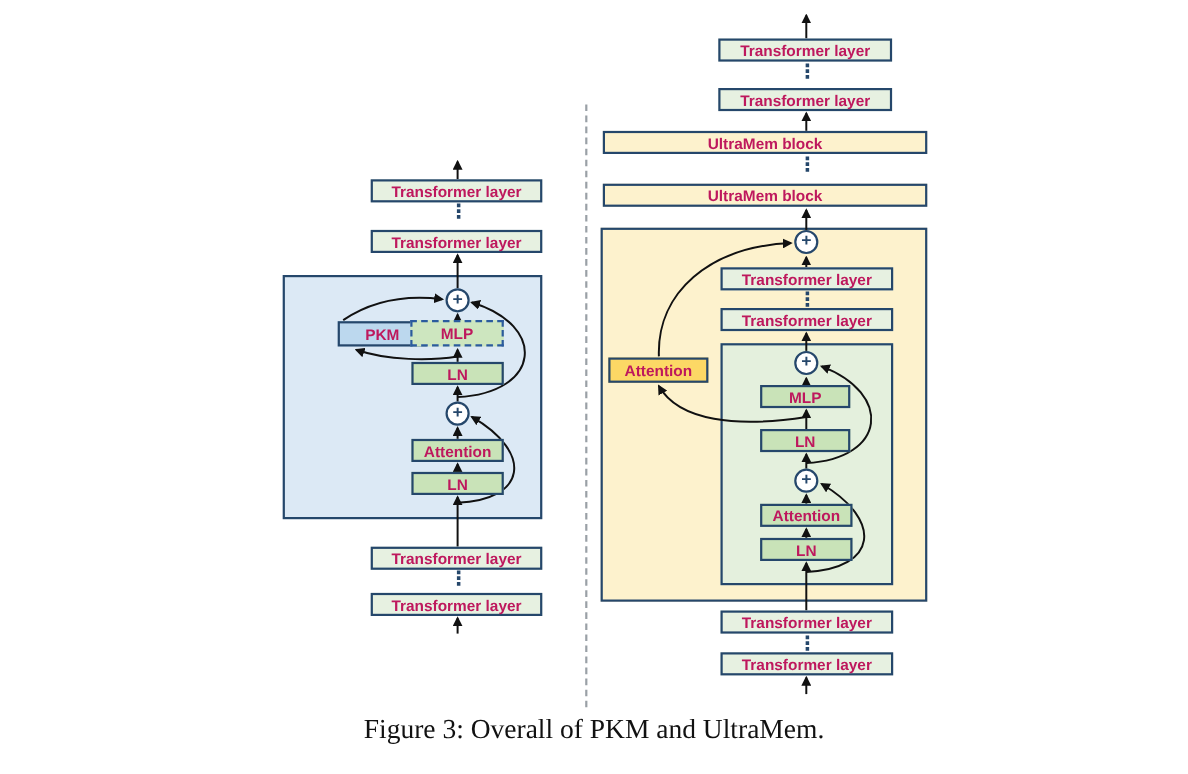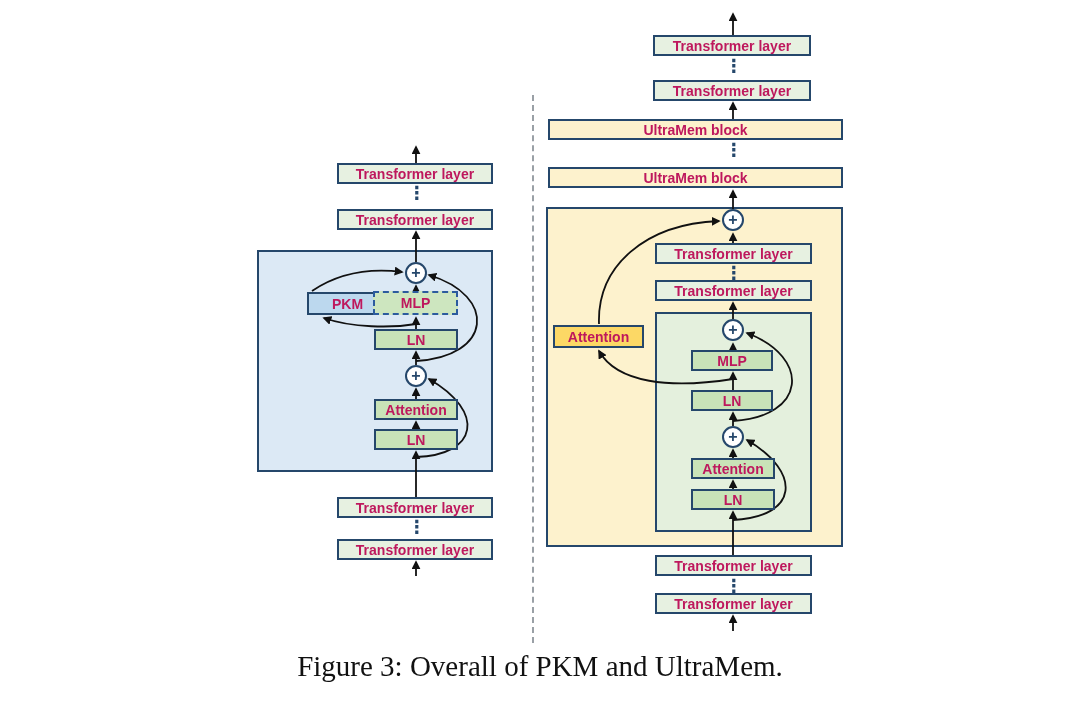--- a/index.html
+++ b/index.html
@@ -40,21 +40,21 @@
     color:#25476b; font-weight:bold; font-size:18px; line-height:1;
     font-family:"DejaVu Sans", sans-serif;
   }
   .separator {
     position:absolute; z-index:3; width:0; height:548px;
     border-left:2px dashed #9aa0a6;
   }
   .caption {
     position:absolute; z-index:10; left:0; top:650px; width:1080px;
     text-align:center; font-family:"Liberation Serif", serif;
-    font-size:29px; color:#111111;
+    font-size:25px; color:#111111;
   }
 </style>
 </head>
 <body>
 
 <div class="page">
 
   <div class="bigblock blue-bg" style="left:257px; top:250px; width:236px; height:222px;"></div>
   <div class="bigblock yellow-bg" style="left:546px; top:207px; width:297px; height:340px;"></div>
   <div class="bigblock green-bg" style="left:655px; top:312px; width:157px; height:220px;"></div>

